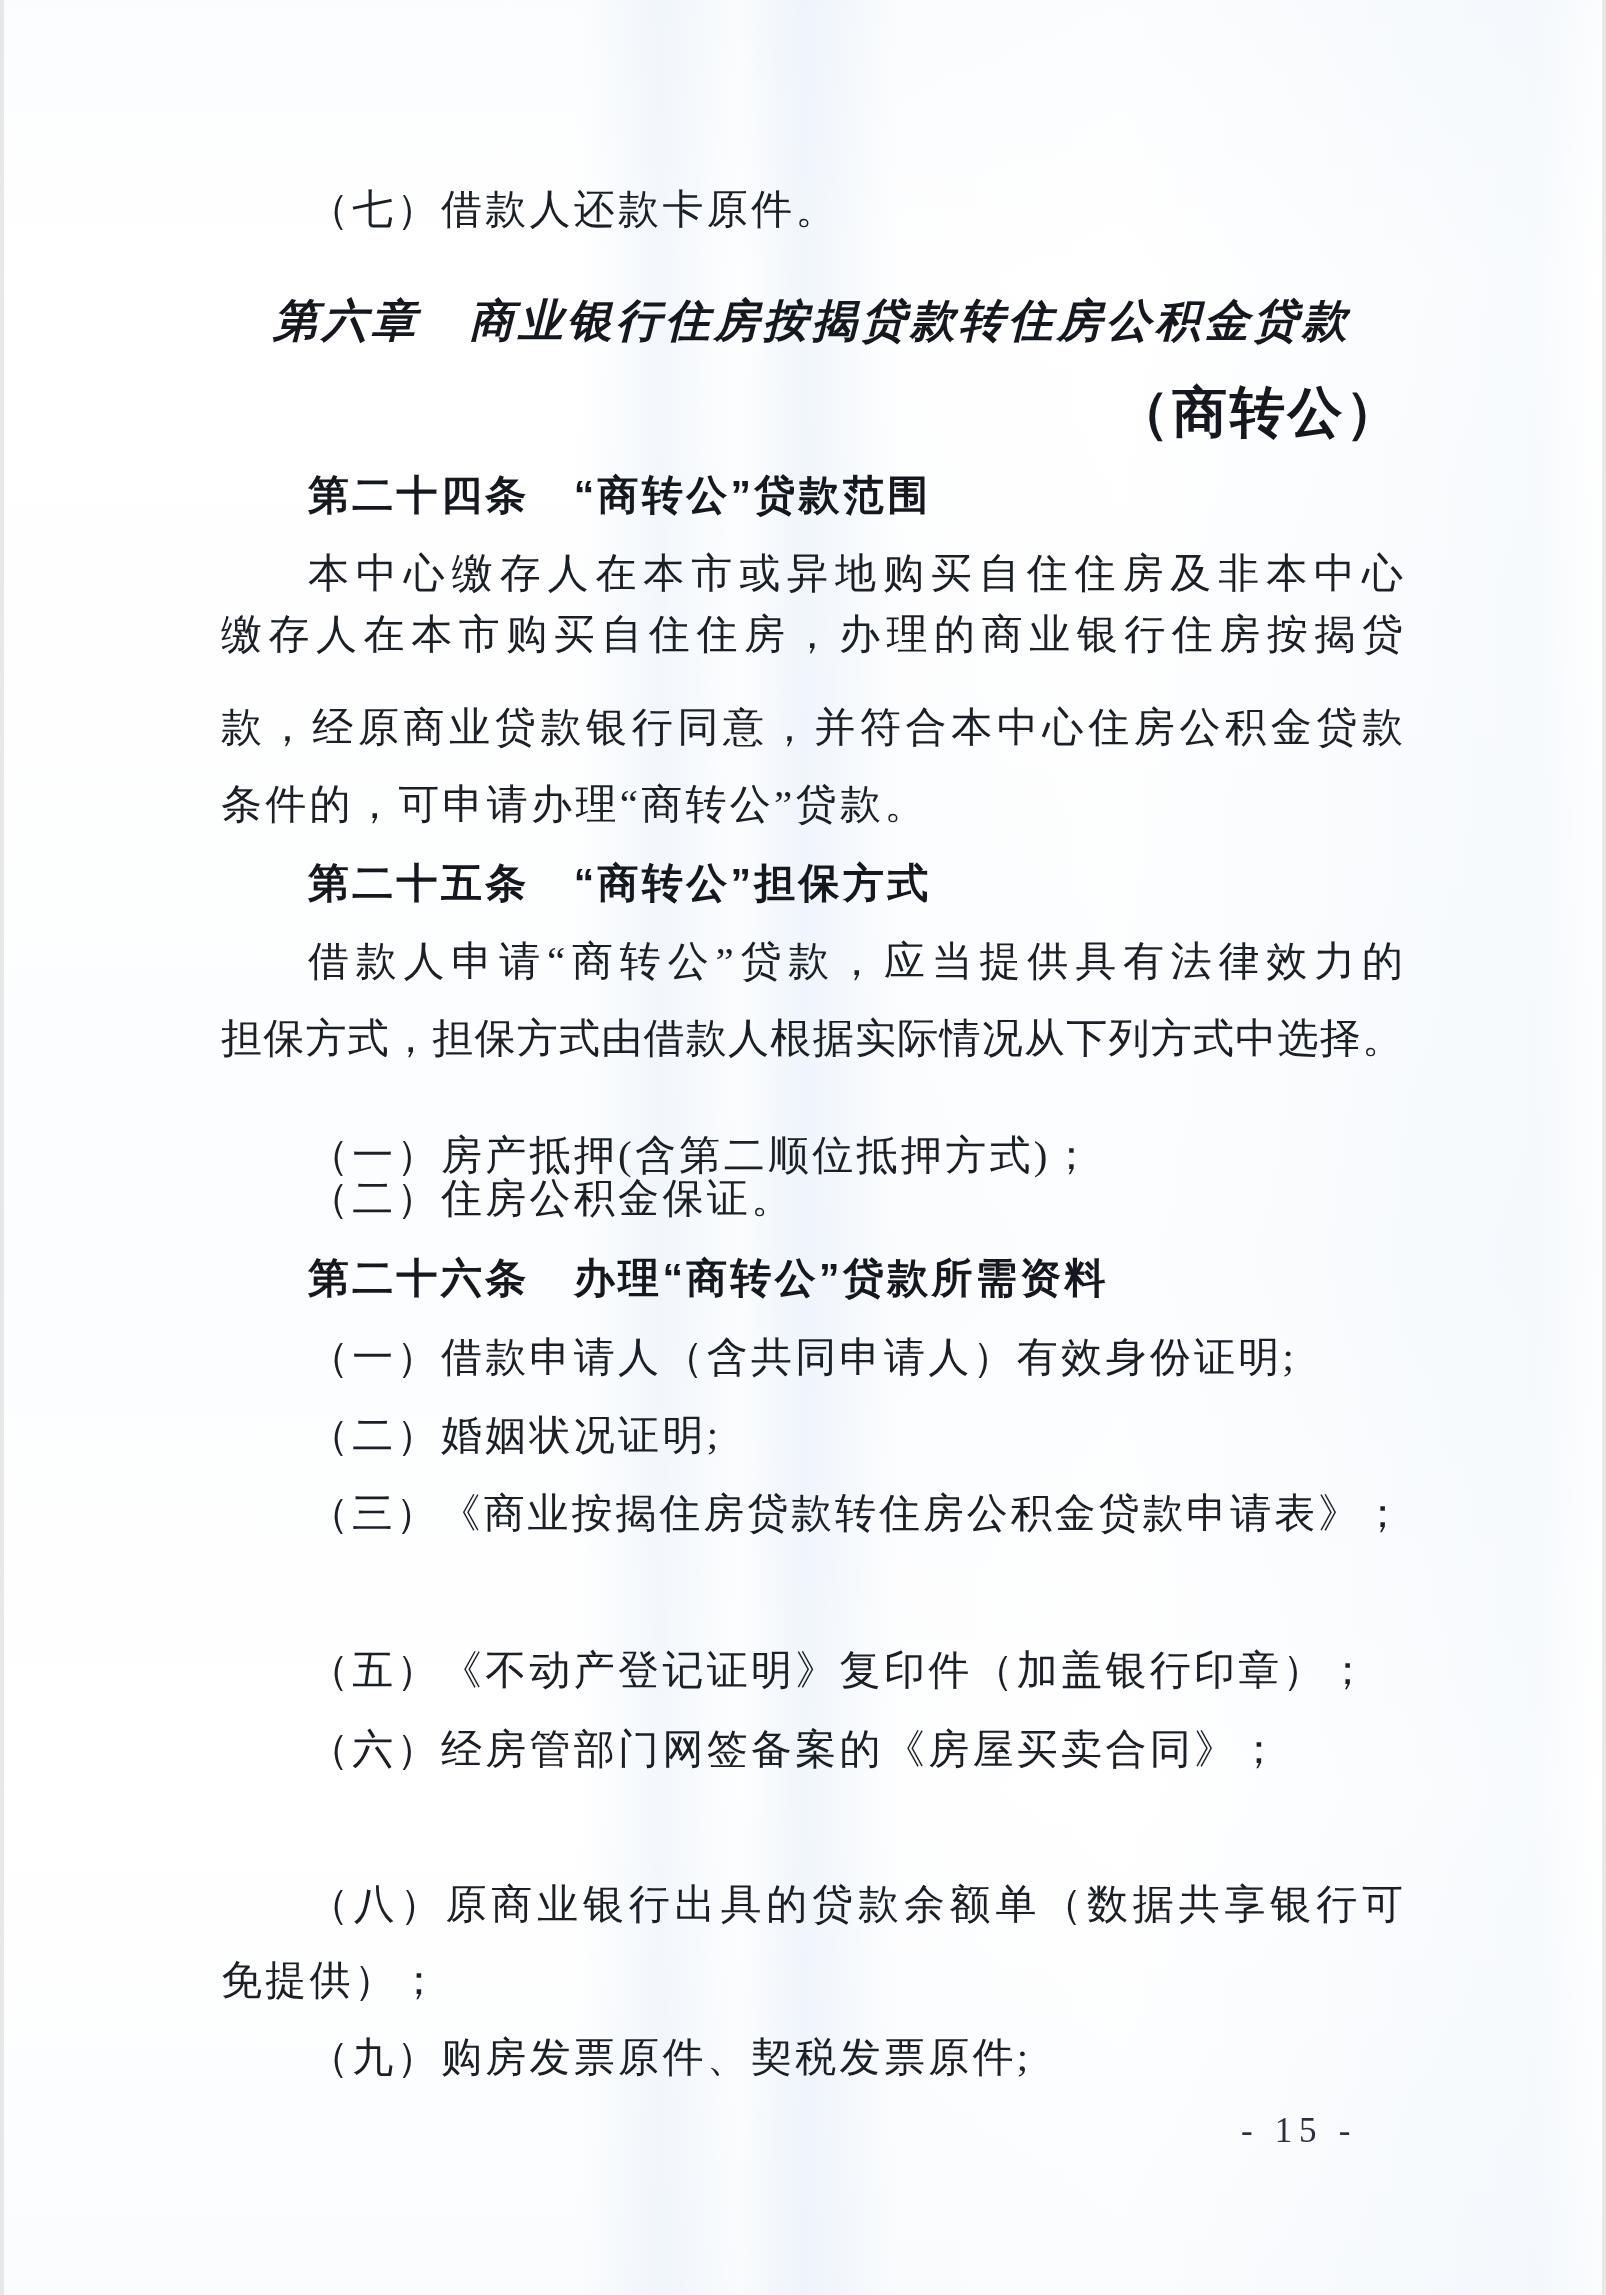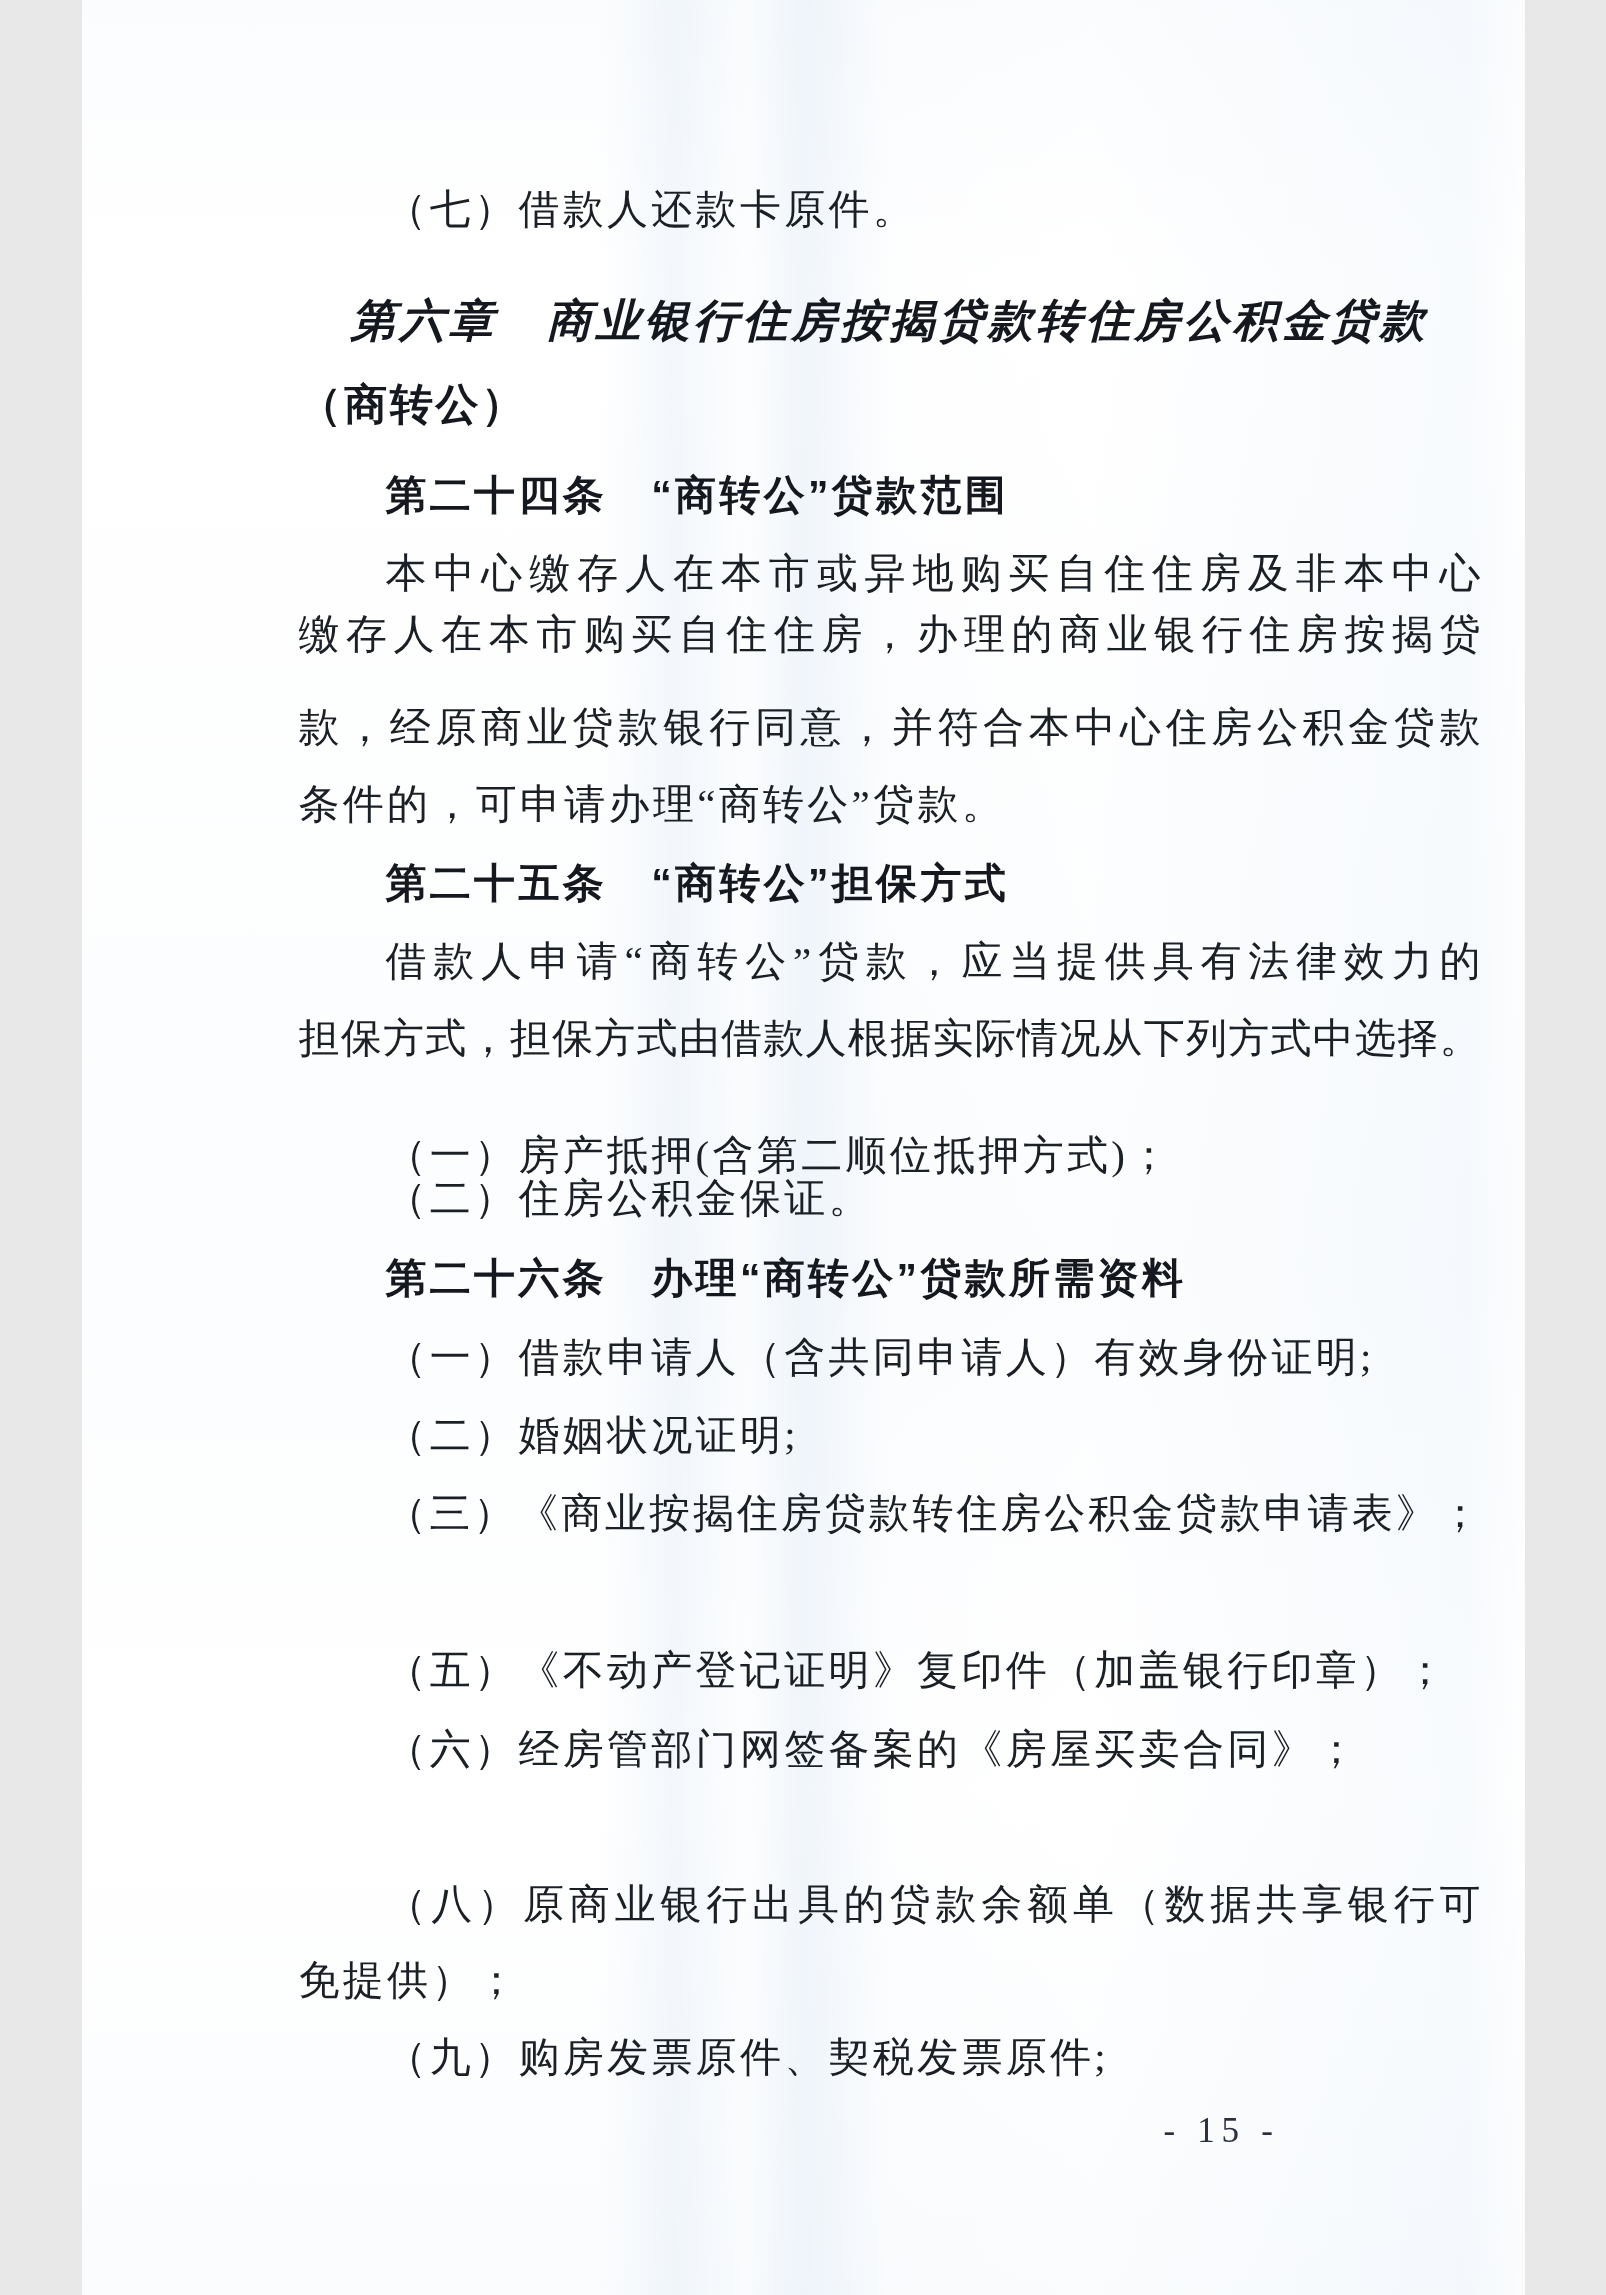--- a/index.html
+++ b/index.html
@@ -1,25 +1,24 @@
 <!DOCTYPE html>
 <html style="font-size:10.7px"><head>
 <meta charset="utf-8">
 <style>
   html, body { margin: 0; padding: 0; background: #e8e8e8; }
   .page {
     position: relative;
-    width: 1419px;
+    width: 1598px;
     height: 2295px;
     margin: 0 auto;
     background: #ffffff;
     overflow: hidden;
     font-family: "Liberation Serif", "DejaVu Serif", serif;
     color: #1b1f26;
-    padding-left: 24px;
   }
   
   .scan-tint {
     position: absolute;
     inset: 0;
     pointer-events: none;
     background:
       linear-gradient(90deg,
         rgba(219,231,243,0) 0%,
         rgba(219,231,243,0) 36%,
@@ -60,22 +59,22 @@
     letter-spacing: 3.3px;
   }
   .chapter {
     font-size: 45px;
     text-align: center;
     text-indent: 0;
     letter-spacing: 4px;
     font-style: italic;
   }
   .subtitle {
-    font-size: 43px;
-    text-align: left;
+    font-size: 55px;
+    text-align: right;
     text-indent: 0;
     letter-spacing: 2.7px;
   }
   .pageno {
     position: absolute;
     top: 2111px;
     right: 245px;
     font-size: 35px;
     letter-spacing: 6.7px;
     color: #2a3040;

